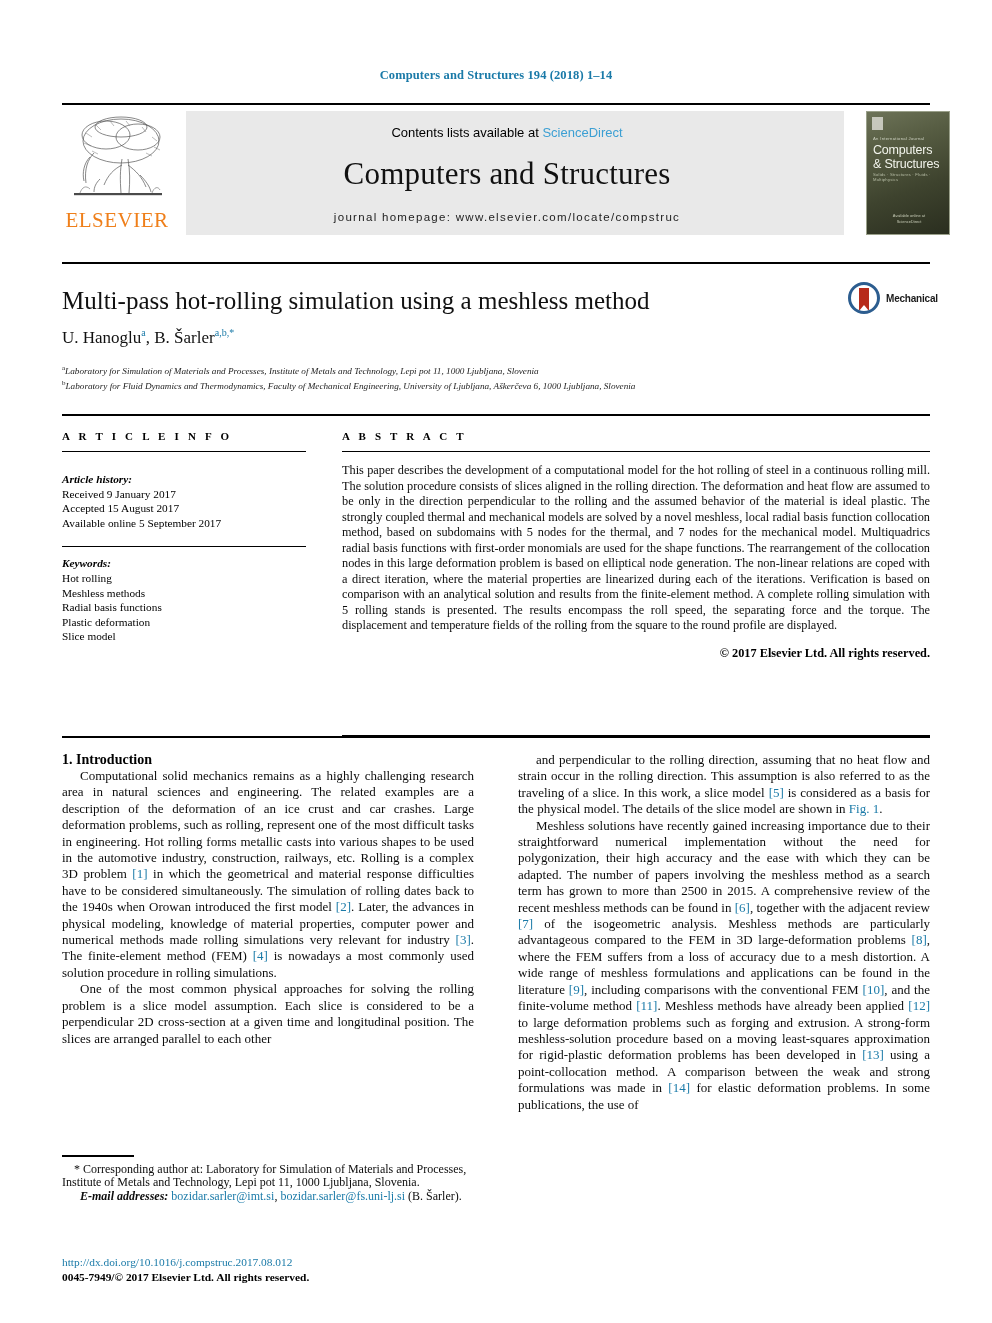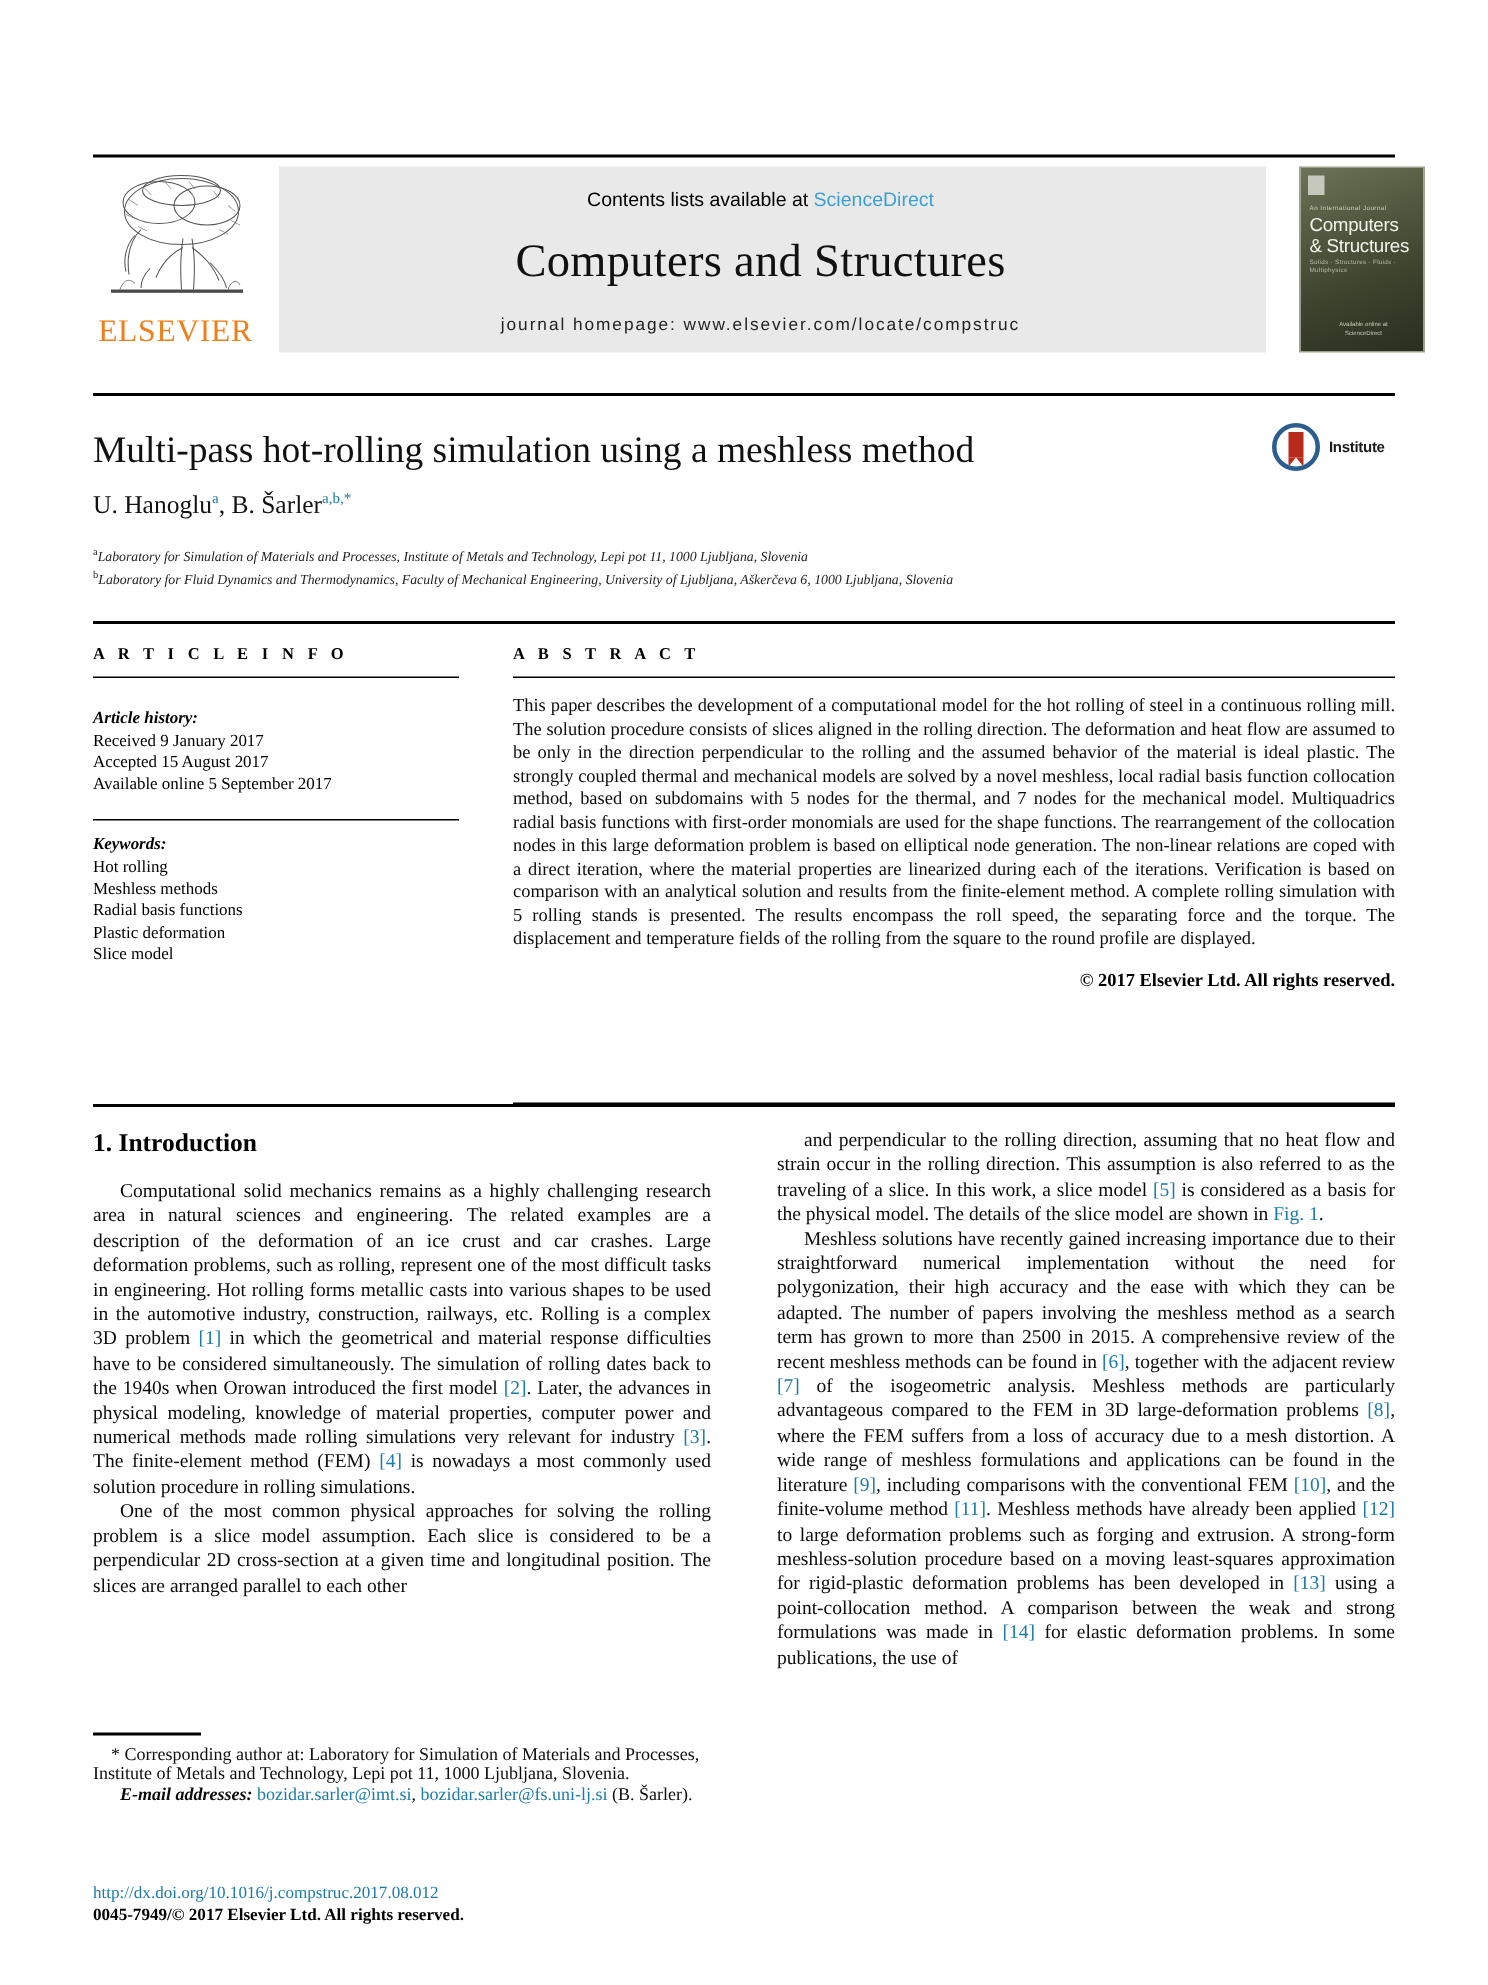--- a/index.html
+++ b/index.html
@@ -352,23 +352,22 @@
     left: 62px;
     width: 412px;
   }
   .body-right {
     position: absolute;
     top: 752px;
     left: 518px;
     width: 412px;
   }
   .h2 {
-    font-size: 17px;
+    font-size: 14px;
     font-weight: bold;
-    margin-bottom: 14px;
   }
   .p {
     font-size: 13px;
     line-height: 16.4px;
     text-align: justify;
     text-indent: 18px;
     margin: 0 0 0 0;
     color: #0c0c0c;
   }
   .p + .p { margin-top: 0; }
@@ -403,20 +402,21 @@
     line-height: 15px;
   }
   .doi-link { color: #1a7aa8; }
   .issn { font-weight: bold; }
 </style>
 </head>
 <body>
 
 <div class="page">
 
+  <div class="runhead">Computers and Structures 194 (2018) 1–14</div>
 
   <div class="hdr">
     <div class="hdr-rule"></div>
 
     <div class="elsevier">
       <div class="tree-box">
         <svg width="104" height="92" viewBox="0 0 104 92" xmlns="http://www.w3.org/2000/svg">
           <g stroke="#555" stroke-width="0.7" fill="none">
             <ellipse cx="55" cy="28" rx="38" ry="22"></ellipse>
             <ellipse cx="40" cy="22" rx="24" ry="14"></ellipse>
@@ -466,21 +466,21 @@
     </div>
   </div>
 
   <div class="title-rule"></div>
   <div class="paper-title">Multi-pass hot-rolling simulation using a meshless method</div>
 
   <div class="crossmark">
     <div class="cm-badge">
       <div class="cm-book"></div>
     </div>
-    <div class="cm-text">Institute</div>
+    <div class="cm-text">Mechanical</div>
   </div>
 
   <div class="authors">
     <span>U. Hanoglu</span><span class="sup">a</span>,
     <span>B. Šarler</span><span class="sup">a,b,*</span>
   </div>
 
   <div class="affils">
     <div><span class="mk">a</span><span>Laboratory for Simulation of Materials and Processes, Institute of Metals and Technology, Lepi pot 11, 1000 Ljubljana, Slovenia</span></div>
     <div><span class="mk">b</span><span>Laboratory for Fluid Dynamics and Thermodynamics, Faculty of Mechanical Engineering, University of Ljubljana, Aškerčeva 6, 1000 Ljubljana, Slovenia</span></div>

